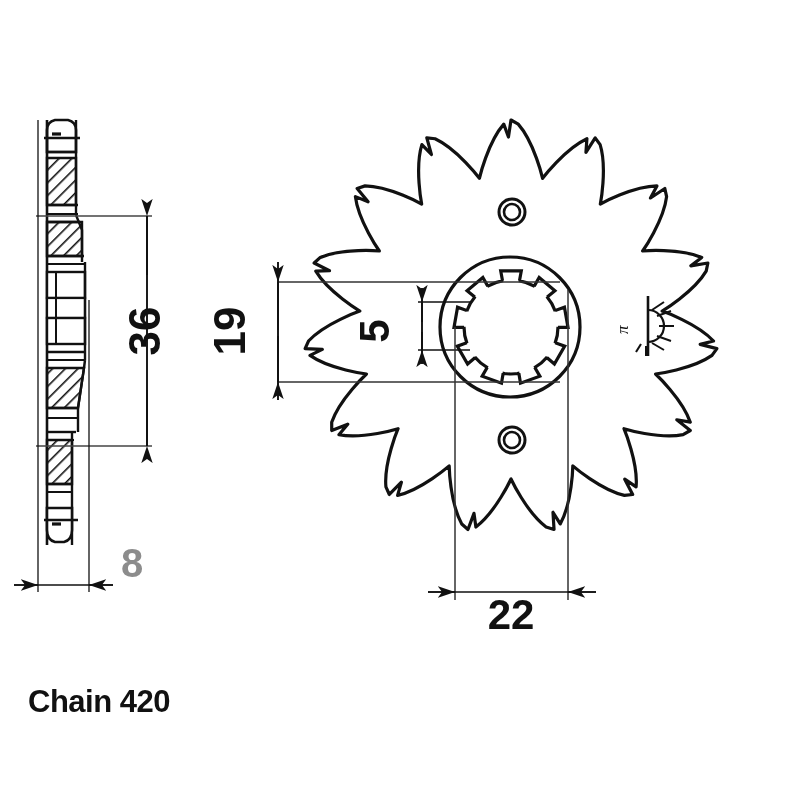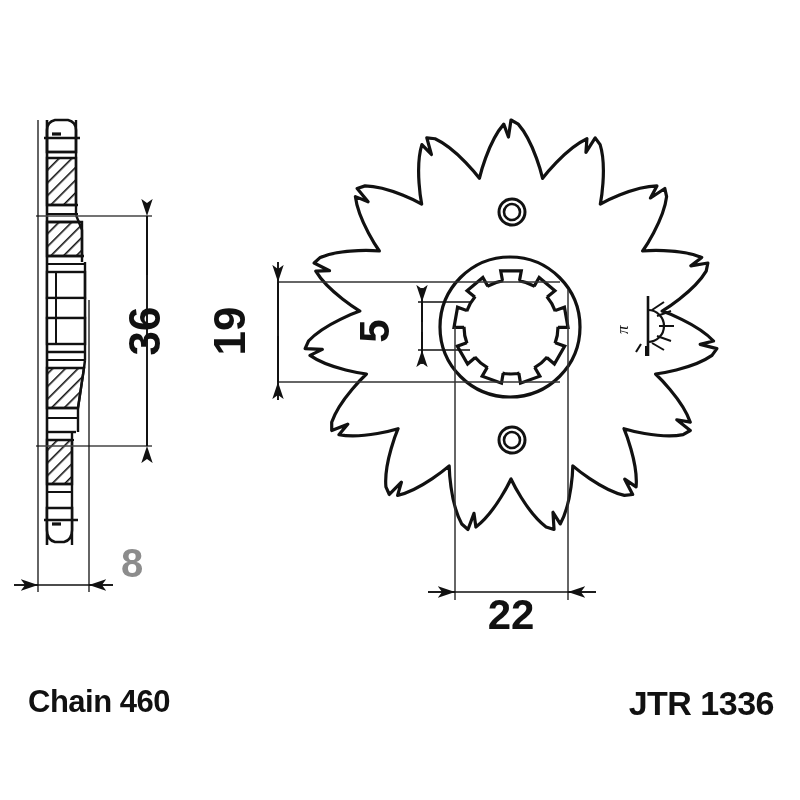--- a/index.html
+++ b/index.html
@@ -210,17 +210,16 @@
 
     <text x="132" y="577" font-family="Liberation Sans, sans-serif" font-size="40" font-weight="bold" fill="#8c8c8c" text-anchor="middle">8</text>
 
     <text x="245" y="331" font-family="Liberation Sans, sans-serif" font-size="44" font-weight="bold" fill="#111111" text-anchor="middle" transform="rotate(-90 245 331)">19</text>
 
     <text x="389" y="331" font-family="Liberation Sans, sans-serif" font-size="42" font-weight="bold" fill="#111111" text-anchor="middle" transform="rotate(-90 389 331)">5</text>
 
     <text x="511" y="629" font-family="Liberation Sans, sans-serif" font-size="42" font-weight="bold" fill="#111111" text-anchor="middle">22</text>
   </svg>
 
-  <div class="label-text" id="chain-label">Chain 460</div>
-
-  <div class="label-text" id="part-number-label">JTR 1336</div>
+  <div class="label-text" id="chain-label">Chain 420</div>
+
 
 </div>
 
 </body></html>

